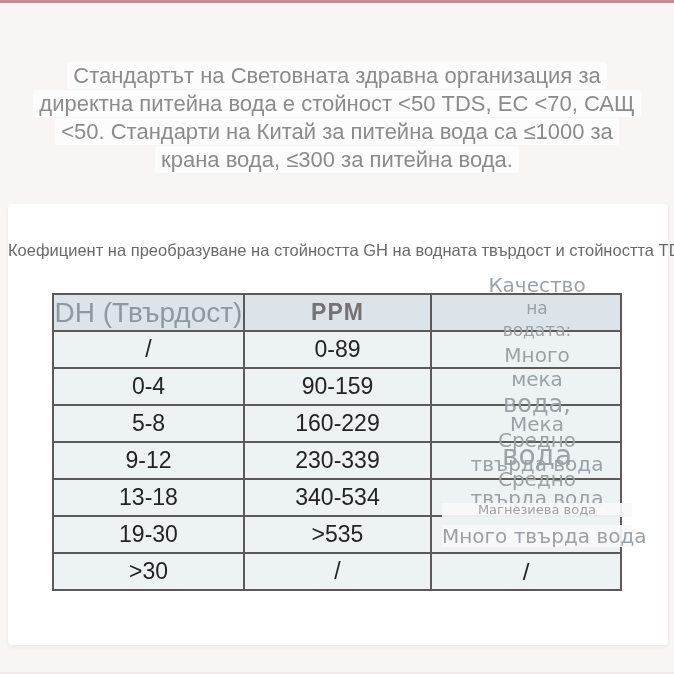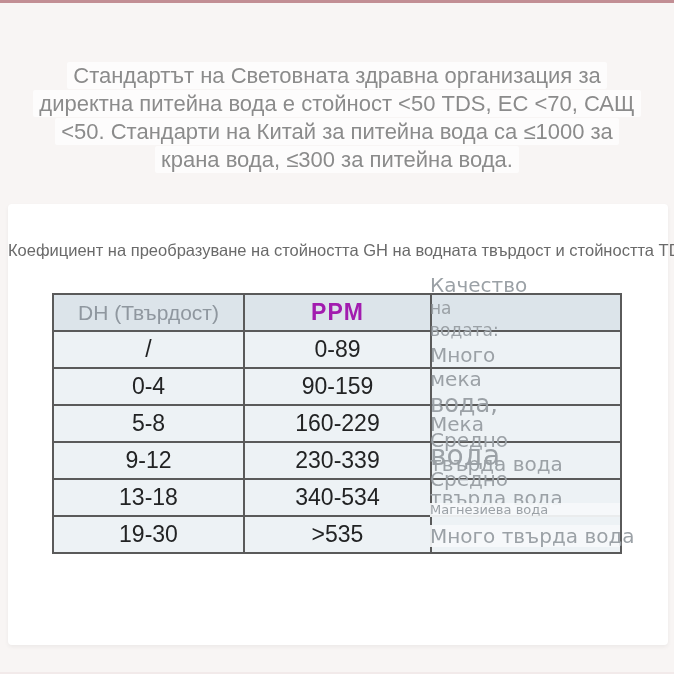--- a/index.html
+++ b/index.html
@@ -39,31 +39,31 @@
     border:2px solid #5a5a5a;
     height:35px;padding:0;margin:0;
     text-align:center;vertical-align:middle;
     background:#edf2f5;
     font-size:23px;color:#222324;font-weight:400;
   }
   .hardness-table th{background:#dce4ea;}
   .hardness-table col.w1{width:191px;}
   .hardness-table col.w2{width:187px;}
   .hardness-table col.w3{width:190px;}
-  th.th-dh{color:#8f979f;font-size:21px;font-weight:400;}
-  th.th-ppm{color:#a21caf;font-weight:600;font-size:23px;letter-spacing:1px;}
+  th.th-dh{color:#8f979f;font-size:28px;font-weight:400;}
+  th.th-ppm{color:#737373;font-weight:600;font-size:23px;letter-spacing:1px;}
   td.quality-cell{font-size:24px;}
 
   
   .overlay{
     position:absolute;left:422px;top:66px;width:190px;height:296px;
     pointer-events:none;
   }
   .oline{
-    position:absolute;left:0;width:100%;
+    position:absolute;left:12px;width:100%;text-align:center;
     color:#9ba1a6;line-height:1.1;white-space:nowrap;
     font-family:"DejaVu Sans", sans-serif;
   }
   .oline.banded{background:rgba(246,249,250,0.92);}
 </style>
 </head>
 <body>
 
 <div class="page">
   <div class="top-bar"></div>
@@ -115,20 +115,25 @@
           <tr>
             <td class="dh-cell">13-18</td>
             <td class="ppm-cell">340-534</td>
             <td class="quality-cell"></td>
           </tr>
           <tr>
             <td class="dh-cell">19-30</td>
             <td class="ppm-cell">&gt;535</td>
             <td class="quality-cell"></td>
           </tr>
+          <tr>
+            <td class="dh-cell">&gt;30</td>
+            <td class="ppm-cell">/</td>
+            <td class="quality-cell">/</td>
+          </tr>
         </tbody>
     </table>
 
     <div class="overlay" id="quality-overlay">
         <div class="oline" style="top: 4px; font-size: 20px;">Качество</div>
         <div class="oline" style="top: 29px; font-size: 17px;">на</div>
         <div class="oline" style="top: 51px; font-size: 17px;">водата:</div>
         <div class="oline" style="top: 74px; font-size: 20px;">Много</div>
         <div class="oline" style="top: 98px; font-size: 20px;">мека</div>
         <div class="oline" style="top: 121px; font-size: 24px;">вода,</div>

